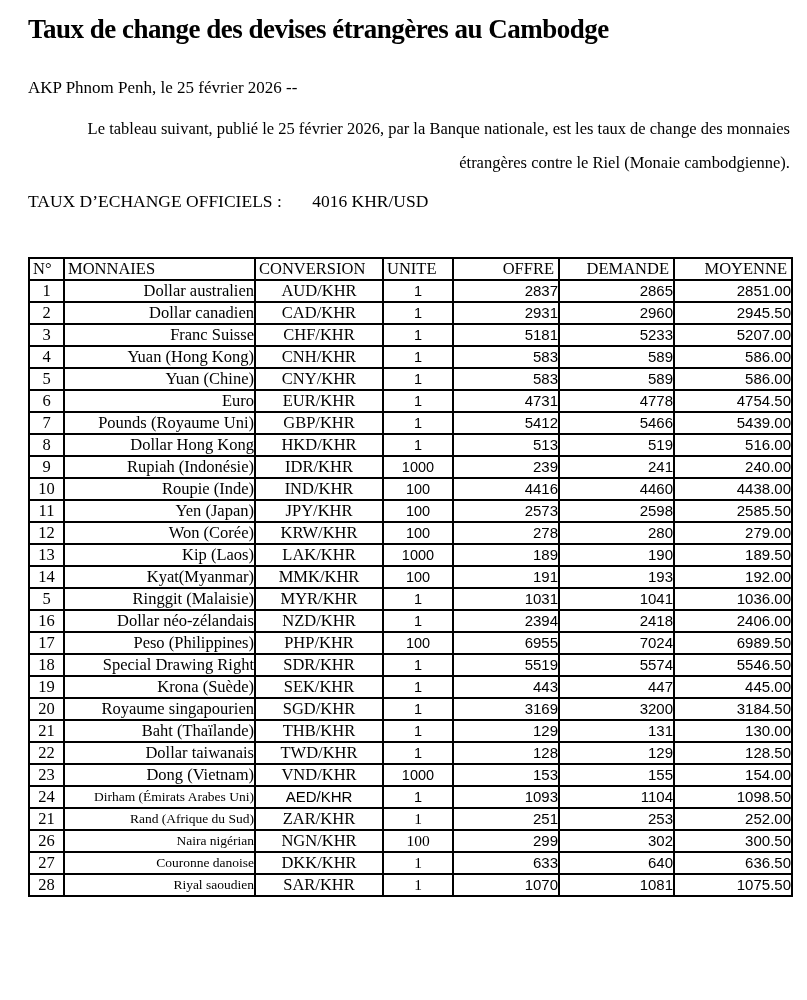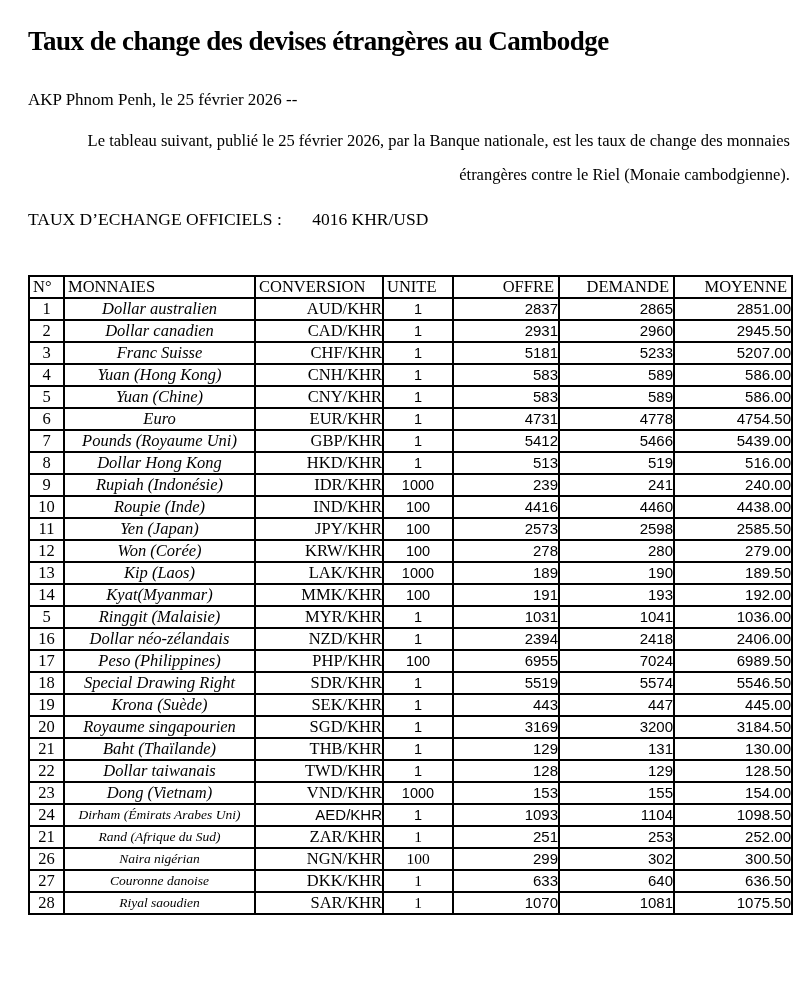--- a/index.html
+++ b/index.html
@@ -7,21 +7,21 @@
   body {
     width: 807px;
     height: 1000px;
     font-family: "Liberation Serif", serif;
     color: #000000;
     overflow: hidden;
   }
   .page {
     width: 689px;
     height: 1000px;
-    padding: 24px 17px 0 28px;
+    padding: 12px 17px 0 28px;
   }
   .doc-title {
     font-family: "Liberation Serif", serif;
     font-weight: bold;
     font-size: 27px;
     line-height: 34px;
     letter-spacing: -0.5px;
     color: #000;
   }
   .dateline {
@@ -30,21 +30,21 @@
     line-height: 22px;
   }
   .intro {
     margin-top: 13px;
     width: 762px;
     font-size: 16.5px;
     line-height: 34px;
     text-align: right;
   }
   .official-rate {
-    margin-top: 16px;
+    margin-top: 10px;
     font-size: 17.5px;
     line-height: 22px;
   }
   .official-rate .rate-value { margin-left: 26px; }
 
   table.fx {
     margin-top: 45px;
     border-collapse: collapse;
     table-layout: fixed;
     width: 763px;
@@ -75,27 +75,26 @@
   table.fx th.col-offre, table.fx th.col-demande, table.fx th.col-moyenne {
     text-align: right;
     padding-right: 4px;
     padding-left: 0;
   }
   td.col-no {
     text-align: center;
     font-size: 16.5px;
   }
   td.col-monnaies {
-    text-align: center;
+    text-align: right;
     padding-left: 4px;
     font-size: 16.5px;
-    font-style: italic;
   }
   td.col-conversion {
-    text-align: right;
+    text-align: center;
     font-size: 16.5px;
   }
   td.col-unite {
     text-align: center;
     font-family: "Liberation Sans", sans-serif;
     font-size: 14.5px;
   }
   td.col-offre, td.col-demande, td.col-moyenne {
     text-align: right;
     padding-right: 4px;

